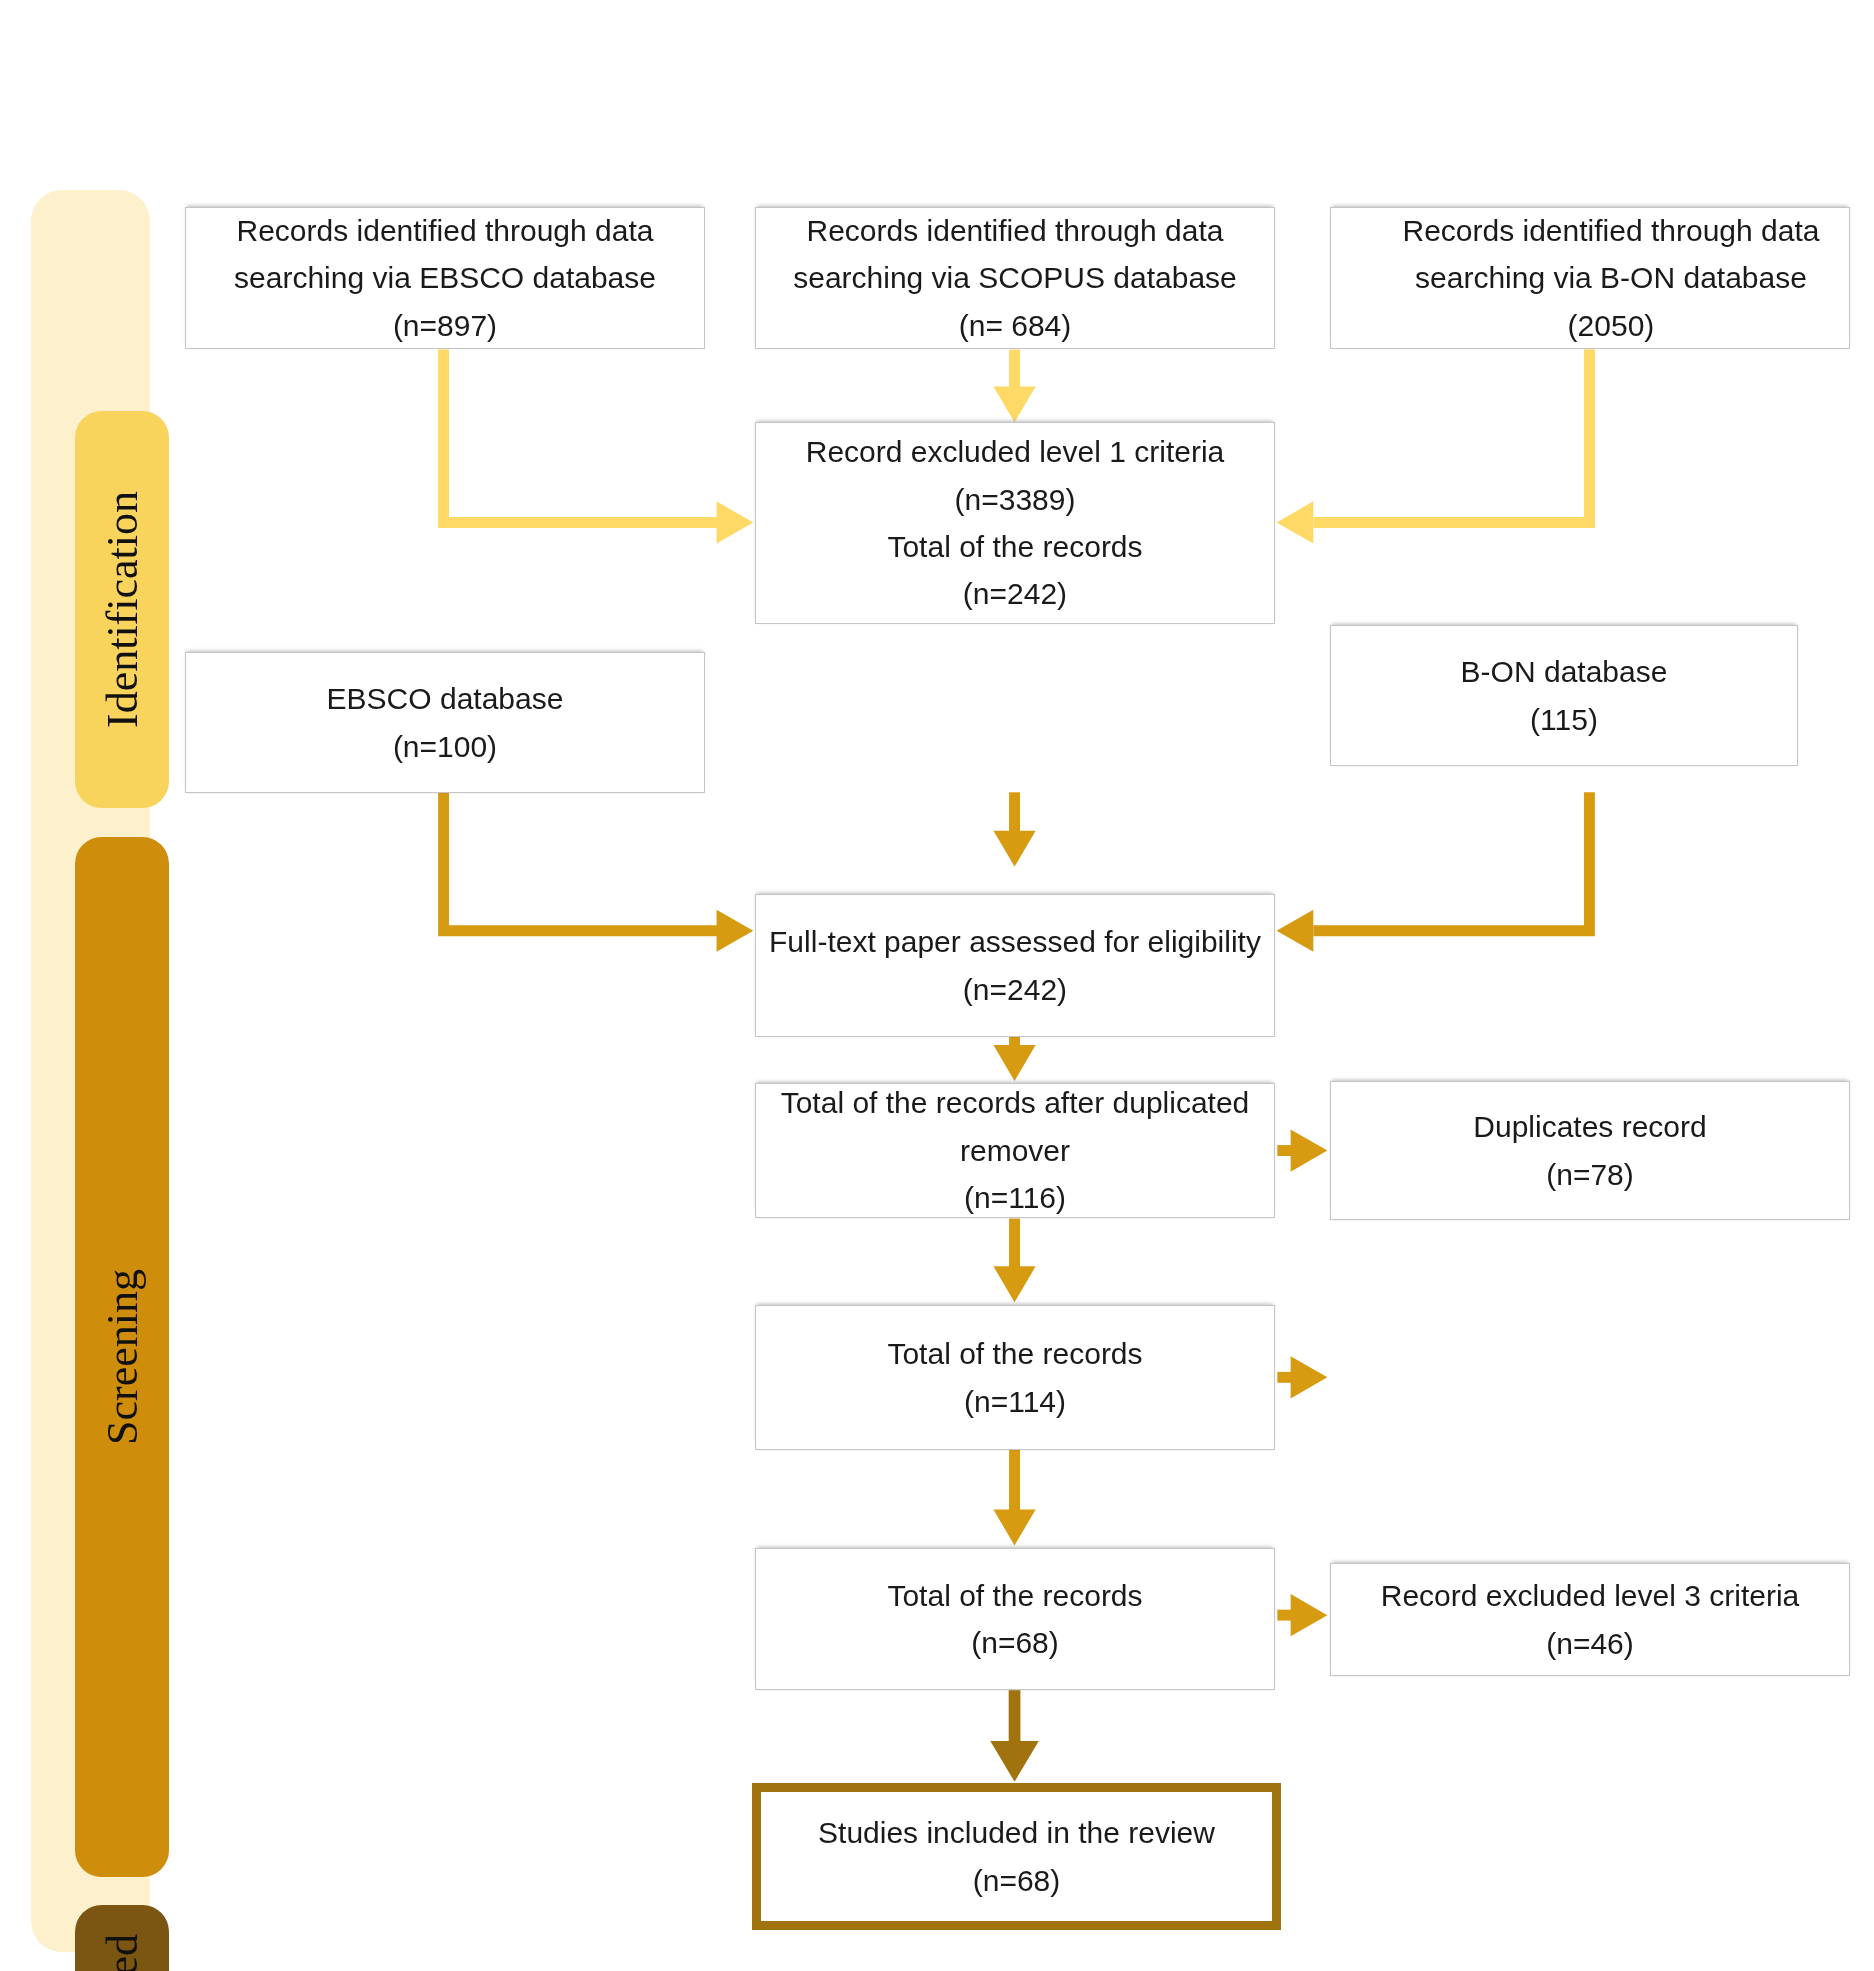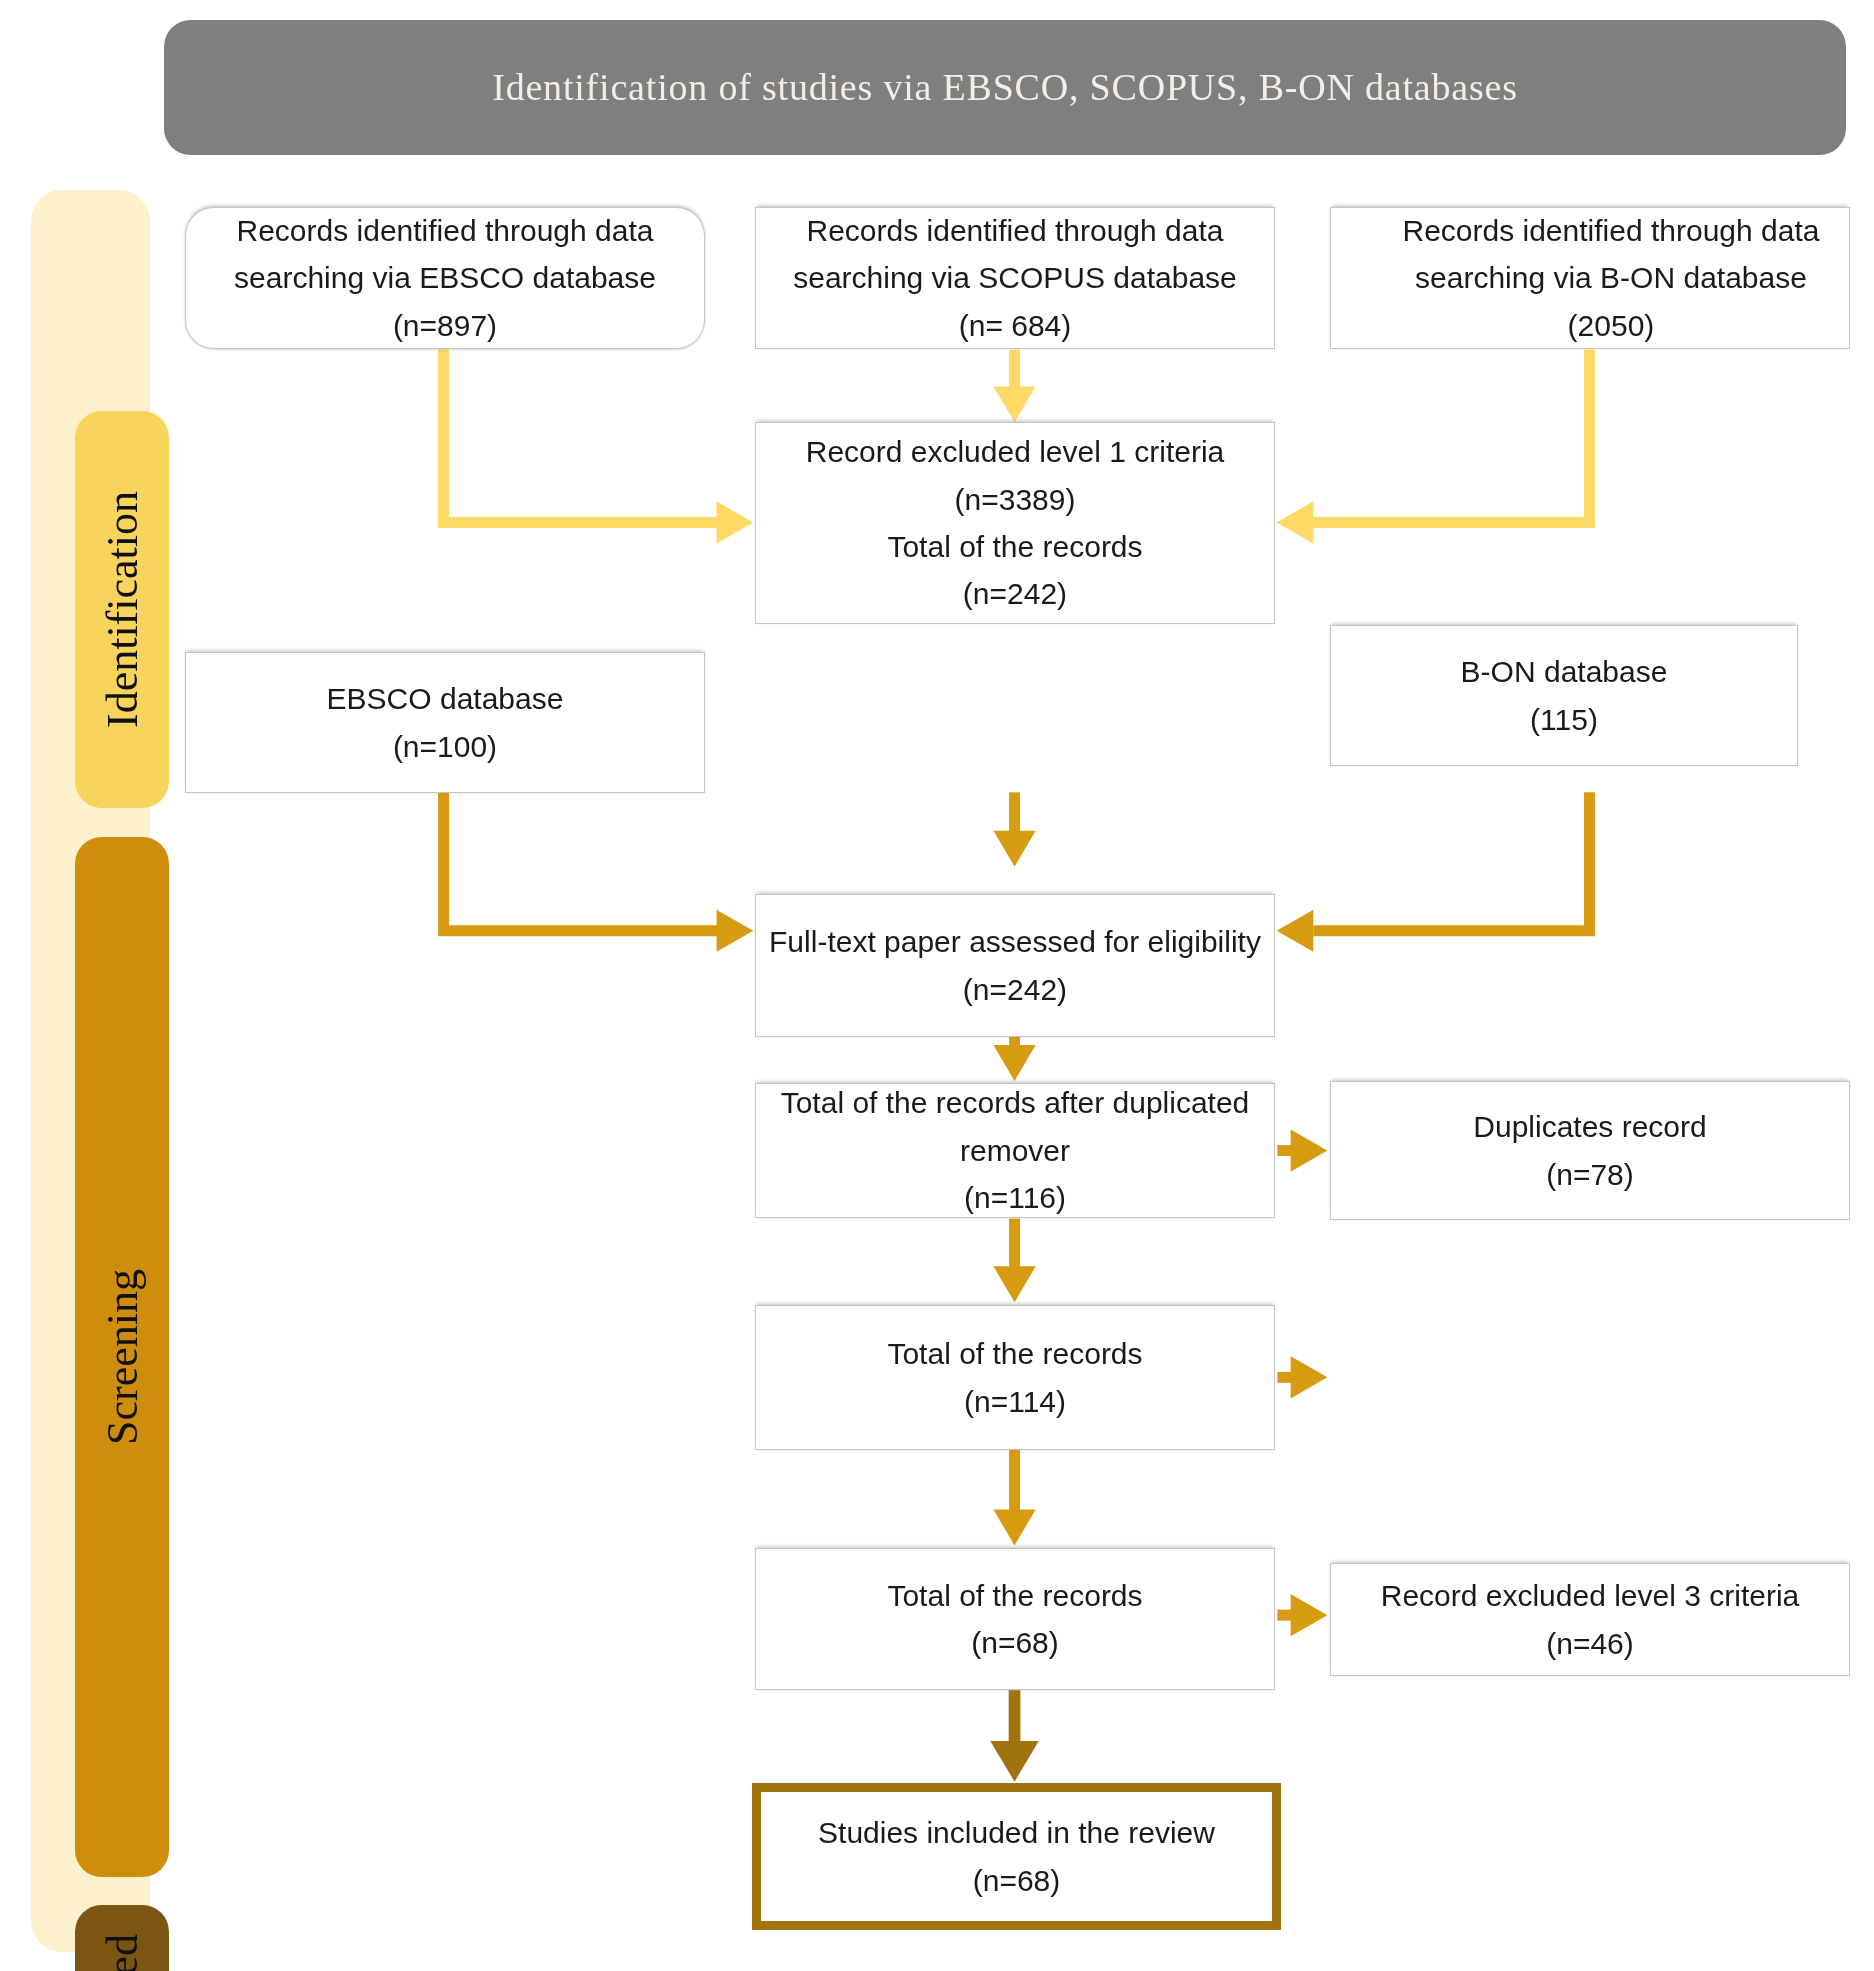--- a/index.html
+++ b/index.html
@@ -60,23 +60,20 @@
   .shaft.thick{stroke-width:15px;}
   .headl{fill:var(--arrow_light,#FFD966);stroke:none;}
   .headg{fill:var(--arrow_gold,#D79B12);stroke:none;}
   .headd{fill:var(--arrow_dark,#A0730F);stroke:none;}
 </style>
 </head>
 <body>
 
 <div class="canvas">
 
-  <div class="header">
-    <span>Identification of studies via EBSCO, SCOPUS, B-ON databases</span>
-  </div>
 
   <div class="sidebar">
     <div class="stage identification">
       <span>Identification</span>
     </div>
     <div class="stage screening">
       <span>Screening</span>
     </div>
     <div class="stage included">
       <span>Included</span>
@@ -108,21 +105,21 @@
     <polygon class="headg" points="1697,1761 1650,1734 1650,1788"></polygon>
     <path class="shaft ag" d="M1297 1853 V1933"></path>
     <polygon class="headg" points="1297,1976 1270,1930 1324,1930"></polygon>
     <path class="shaft ag" d="M1633 2065 H1654"></path>
     <polygon class="headg" points="1697,2065 1650,2038 1650,2092"></polygon>
 
     <path class="shaft ad thick" d="M1297 2161 V2230"></path>
     <polygon class="headd" points="1297,2278 1266,2226 1328,2226"></polygon>
   </svg>
 
-  <div class="box" style="left:185px;top:207px;width:520px;height:142px;border-radius:29px;">Records identified through data searching via EBSCO database
+  <div class="box" style="left:185px;top:207px;width:520px;height:142px;">Records identified through data searching via EBSCO database
 (n=897)</div>
   <div class="box" style="left:755px;top:207px;width:520px;height:142px;">Records identified through data searching via SCOPUS database
 (n= 684)</div>
   <div class="box" style="left:1330px;top:207px;width:520px;height:142px;padding-left:45px;">Records identified through data searching via B-ON database
 (2050)</div>
 
   <div class="box" style="left:755px;top:422px;width:520px;height:202px;">Record excluded level 1 criteria
 (n=3389)
 Total of the records
 (n=242)</div>

